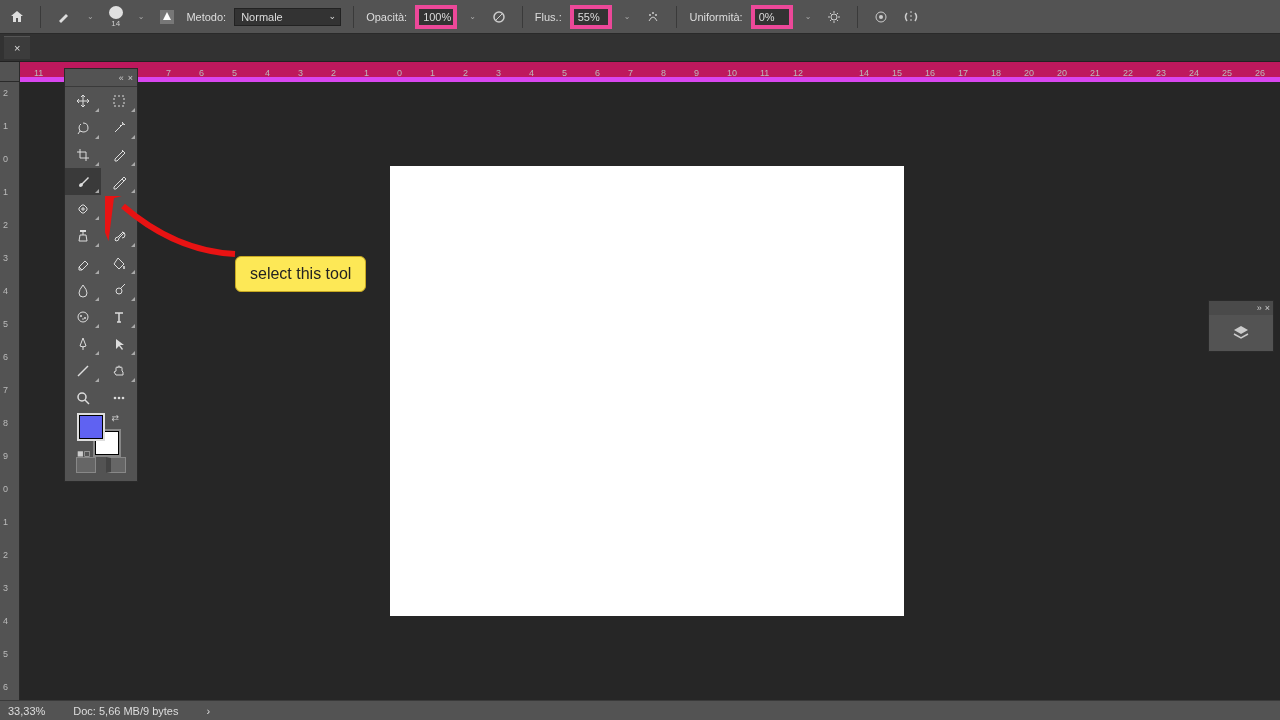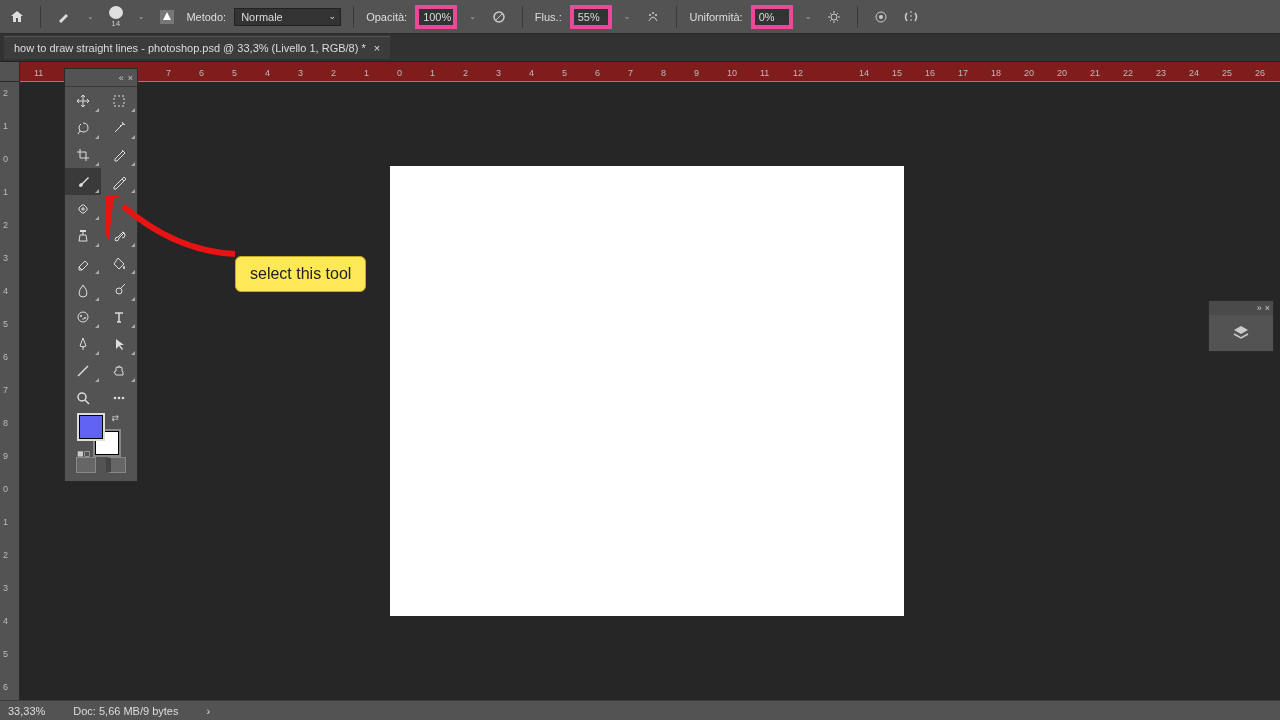--- a/index.html
+++ b/index.html
@@ -13,21 +13,21 @@
 .brush-size-label { font-size: 8px; color: #ccc; }
 .opt-label { font-size: 11px; color: #ddd; }
 .opt-dropdown { background: #333; border: 1px solid #222; color: #ddd; font-size: 11px; padding: 2px 20px 2px 6px; position: relative; }
 .opt-dropdown.wide { width: 107px; }
 .opt-small { background: #333; border: 4px solid #ec4899; color: #ddd; font-size: 11px; padding: 2px 4px; width: 42px; text-align: left; }
 .dropdown-arrow { font-size: 8px; color: #aaa; padding: 0 4px; }
 
 .tab-bar { height: 28px; background: #323232; display: flex; align-items: center; padding: 0 4px; border-bottom: 1px solid #222; }
 .doc-tab { background: #3c3c3c; padding: 5px 10px; font-size: 11px; color: #ddd; display: flex; align-items: center; gap: 8px; border-top: 1px solid #555; }
 
-.ruler-h { position: absolute; left: 20px; right: 0; top: 62px; height: 20px; background: #7f1d1d; border-bottom: 1px solid #d946ef; overflow: hidden; }
+.ruler-h { position: absolute; left: 20px; right: 0; top: 62px; height: 20px; background: #be185d; border-bottom: 5px solid #d946ef; overflow: hidden; }
 .ruler-h .tick { position: absolute; top: 0; font-size: 9px; color: #bbb; }
 .ruler-v { position: absolute; left: 0; top: 82px; bottom: 20px; width: 20px; background: #535353; border-right: 1px solid #2a2a2a; overflow: hidden; }
 .ruler-v .tick { position: absolute; left: 3px; font-size: 9px; color: #bbb; writing-mode: horizontal-tb; }
 .ruler-corner { position: absolute; left: 0; top: 62px; width: 20px; height: 20px; background: #535353; border-right: 1px solid #2a2a2a; border-bottom: 1px solid #2a2a2a; }
 
 .canvas-area { position: absolute; left: 20px; top: 82px; right: 0; bottom: 20px; background: #262626; overflow: hidden; }
 .document { position: absolute; left: 370px; top: 84px; width: 514px; height: 450px; background: #fff; }
 
 .tools-panel { position: absolute; left: 64px; top: 68px; width: 74px; background: #535353; border: 1px solid #2a2a2a; padding-bottom: 6px; z-index: 20; }
 .tools-header { height: 18px; background: #535353; display: flex; justify-content: flex-end; align-items: center; padding: 0 4px; gap: 4px; border-bottom: 1px solid #3a3a3a; }
@@ -130,21 +130,20 @@
   <div class="icon-btn">
     <svg width="18" height="16" viewBox="0 0 18 16">
         <path d="M5 4 Q2 8 5 12 M13 4 Q16 8 13 12" fill="none" stroke="#ccc" stroke-width="1.5"></path>
         <line x1="9" y1="2" x2="9" y2="14" stroke="#ccc" stroke-dasharray="2"></line>
       </svg>
   </div>
 </div>
 
 <div class="tab-bar">
   <div class="doc-tab">
-    <span>how to draw straight lines - photoshop.psd @ 33,3% (Livello 1, RGB/8) *</span>
     <span style="cursor:pointer;">×</span>
   </div>
 </div>
 
 <div class="ruler-corner"></div>
 <div class="ruler-h" id="ruler-h">
     <div class="tick" style="left: 14px; top: 6px;">11</div>
     <div class="tick" style="left: 47px; top: 6px;">10</div>
     <div class="tick" style="left: 80px; top: 6px;">9</div>
     <div class="tick" style="left: 113px; top: 6px;">8</div>

